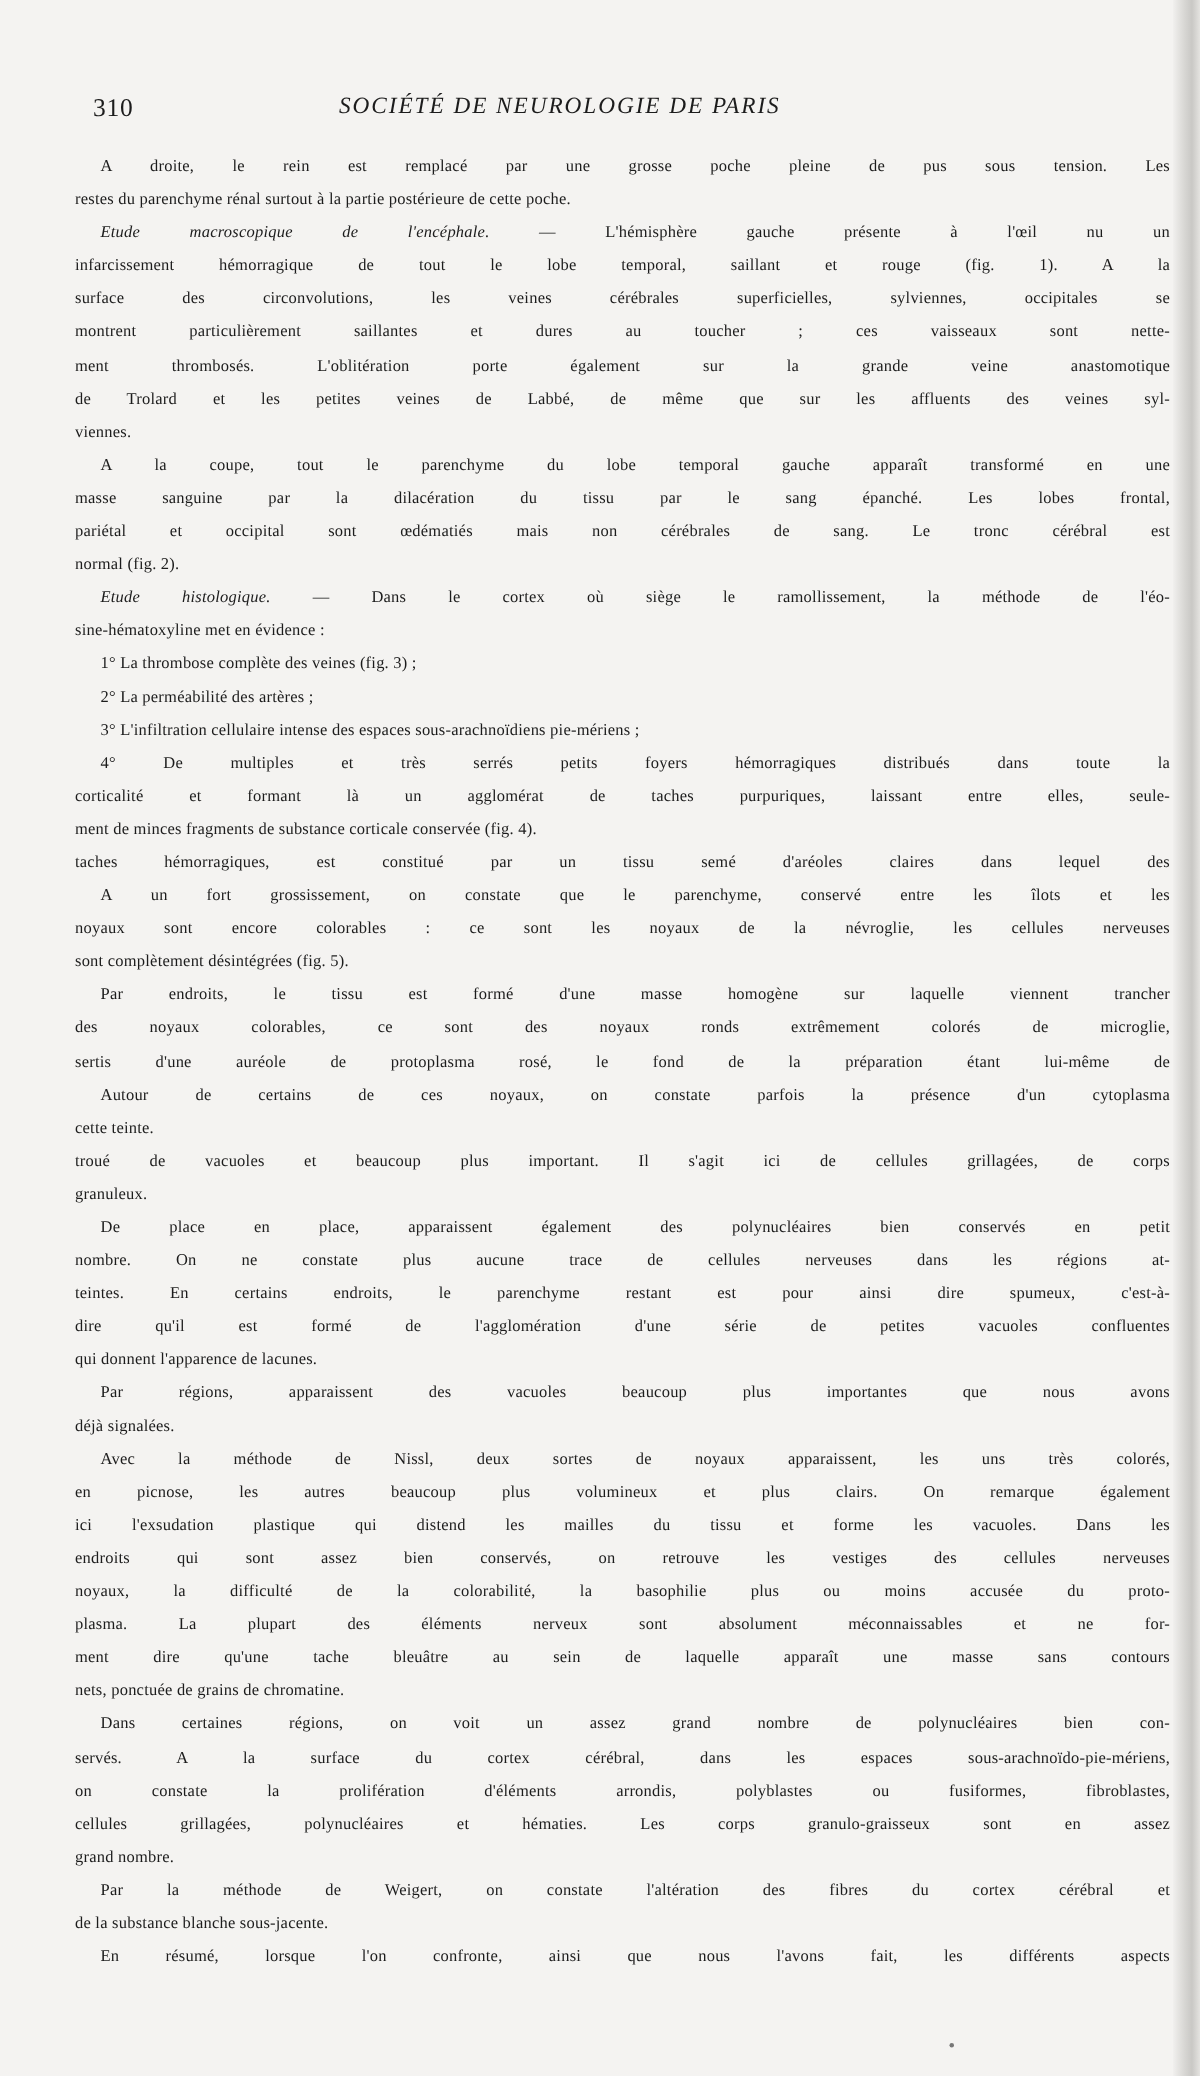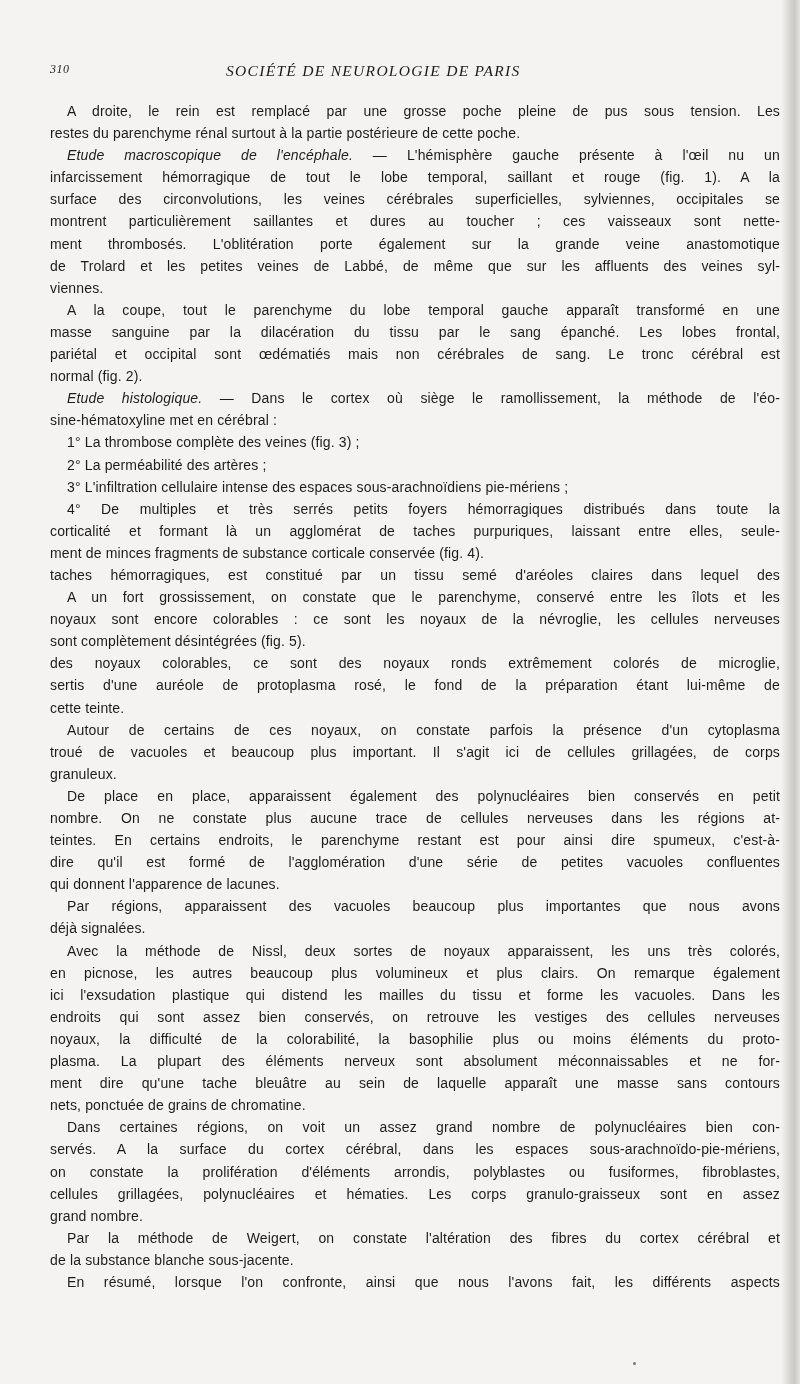--- a/index.html
+++ b/index.html
@@ -11,39 +11,38 @@
       color: #1c1c1c;
     }
     .page-edge {
       position: absolute; top: 0; right: 0; width: 18px; height: 1384px;
       background: linear-gradient(to right, #f1f0ee 0%, #d9d8d5 40%, #c9c8c5 70%, #e4e3e0 100%);
     }
     .header {
       position: absolute; top: 62px; left: 50px; width: 730px; height: 26px;
     }
     .page-number {
-      position: absolute; left: 0; top: 0;
-      font-size: 12px; letter-spacing: 0.5px;
+      position: absolute; left: 12px; top: 0;
+      font-size: 17px; letter-spacing: 0.5px;
       font-family: "Liberation Serif", serif;
-      font-style: italic;
     }
     .running-title {
       position: absolute; left: 176px; top: 0;
       font-style: italic; font-size: 15.5px; letter-spacing: 1.3px;
       font-family: "Liberation Serif", serif;
     }
     .body-text {
       position: absolute; top: 100px; left: 50px; width: 730px;
     }
     .line {
       height: 22.1px; line-height: 22px;
-      font-size: 14px;
+      font-size: 11px;
       white-space: nowrap;
       text-align: justify; text-align-last: justify;
-      font-family: Liberation Sans, sans-serif;
+      font-family: Liberation Serif, serif;
       font-stretch: condensed;
       letter-spacing: 0.15px;
     }
     .line.last { text-align-last: left; }
     .line.indent { padding-left: 17px; }
     .line span.it { font-style: italic; }
     .speck { position: absolute; width: 3px; height: 3px; background: #777; border-radius: 50%; }
   </style>
 </head>
 <body>
@@ -63,49 +62,50 @@
     <div class="line">surface des circonvolutions, les veines cérébrales superficielles, sylviennes, occipitales se</div>
     <div class="line">montrent particulièrement saillantes et dures au toucher ; ces vaisseaux sont nette-</div>
     <div class="line">ment thrombosés. L'oblitération porte également sur la grande veine anastomotique</div>
     <div class="line">de Trolard et les petites veines de Labbé, de même que sur les affluents des veines syl-</div>
     <div class="line last">viennes.</div>
     <div class="line indent">A la coupe, tout le parenchyme du lobe temporal gauche apparaît transformé en une</div>
     <div class="line">masse sanguine par la dilacération du tissu par le sang épanché. Les lobes frontal,</div>
     <div class="line">pariétal et occipital sont œdématiés mais non cérébrales de sang. Le tronc cérébral est</div>
     <div class="line last">normal (fig. 2).</div>
     <div class="line indent"><span class="it">Etude histologique.</span><span> — Dans le cortex où siège le ramollissement, la méthode de l'éo-</span></div>
-    <div class="line last">sine-hématoxyline met en cérébral :</div>
+    <div class="line last">sine-hématoxyline met en évidence :</div>
     <div class="line indent last">1° La thrombose complète des veines (fig. 3) ;</div>
     <div class="line indent last">2° La perméabilité des artères ;</div>
     <div class="line indent last">3° L'infiltration cellulaire intense des espaces sous-arachnoïdiens pie-mériens ;</div>
     <div class="line indent">4° De multiples et très serrés petits foyers hémorragiques distribués dans toute la</div>
     <div class="line">corticalité et formant là un agglomérat de taches purpuriques, laissant entre elles, seule-</div>
     <div class="line last">ment de minces fragments de substance corticale conservée (fig. 4).</div>
     <div class="line">taches hémorragiques, est constitué par un tissu semé d'aréoles claires dans lequel des</div>
     <div class="line indent">A un fort grossissement, on constate que le parenchyme, conservé entre les îlots et les</div>
     <div class="line">noyaux sont encore colorables : ce sont les noyaux de la névroglie, les cellules nerveuses</div>
     <div class="line last">sont complètement désintégrées (fig. 5).</div>
+    <div class="line indent">Par endroits, le tissu est formé d'une masse homogène sur laquelle viennent trancher</div>
     <div class="line">des noyaux colorables, ce sont des noyaux ronds extrêmement colorés de microglie,</div>
     <div class="line">sertis d'une auréole de protoplasma rosé, le fond de la préparation étant lui-même de</div>
+    <div class="line indent">Autour de certains de ces noyaux, on constate parfois la présence d'un cytoplasma</div>
     <div class="line last">cette teinte.</div>
-    <div class="line indent">Autour de certains de ces noyaux, on constate parfois la présence d'un cytoplasma</div>
     <div class="line">troué de vacuoles et beaucoup plus important. Il s'agit ici de cellules grillagées, de corps</div>
     <div class="line last">granuleux.</div>
     <div class="line indent">De place en place, apparaissent également des polynucléaires bien conservés en petit</div>
     <div class="line">nombre. On ne constate plus aucune trace de cellules nerveuses dans les régions at-</div>
     <div class="line">teintes. En certains endroits, le parenchyme restant est pour ainsi dire spumeux, c'est-à-</div>
     <div class="line">dire qu'il est formé de l'agglomération d'une série de petites vacuoles confluentes</div>
     <div class="line last">qui donnent l'apparence de lacunes.</div>
     <div class="line indent">Par régions, apparaissent des vacuoles beaucoup plus importantes que nous avons</div>
     <div class="line last">déjà signalées.</div>
     <div class="line indent">Avec la méthode de Nissl, deux sortes de noyaux apparaissent, les uns très colorés,</div>
     <div class="line">en picnose, les autres beaucoup plus volumineux et plus clairs. On remarque également</div>
     <div class="line">ici l'exsudation plastique qui distend les mailles du tissu et forme les vacuoles. Dans les</div>
     <div class="line">endroits qui sont assez bien conservés, on retrouve les vestiges des cellules nerveuses</div>
-    <div class="line">noyaux, la difficulté de la colorabilité, la basophilie plus ou moins éléments du proto-</div>
+    <div class="line">noyaux, la difficulté de la colorabilité, la basophilie plus ou moins accusée du proto-</div>
     <div class="line">plasma. La plupart des éléments nerveux sont absolument méconnaissables et ne for-</div>
     <div class="line">ment dire qu'une tache bleuâtre au sein de laquelle apparaît une masse sans contours</div>
     <div class="line last">nets, ponctuée de grains de chromatine.</div>
     <div class="line indent">Dans certaines régions, on voit un assez grand nombre de polynucléaires bien con-</div>
     <div class="line">servés. A la surface du cortex cérébral, dans les espaces sous-arachnoïdo-pie-mériens,</div>
     <div class="line">on constate la prolifération d'éléments arrondis, polyblastes ou fusiformes, fibroblastes,</div>
     <div class="line">cellules grillagées, polynucléaires et hématies. Les corps granulo-graisseux sont en assez</div>
     <div class="line last">grand nombre.</div>
     <div class="line indent">Par la méthode de Weigert, on constate l'altération des fibres du cortex cérébral et</div>
     <div class="line last">de la substance blanche sous-jacente.</div>

